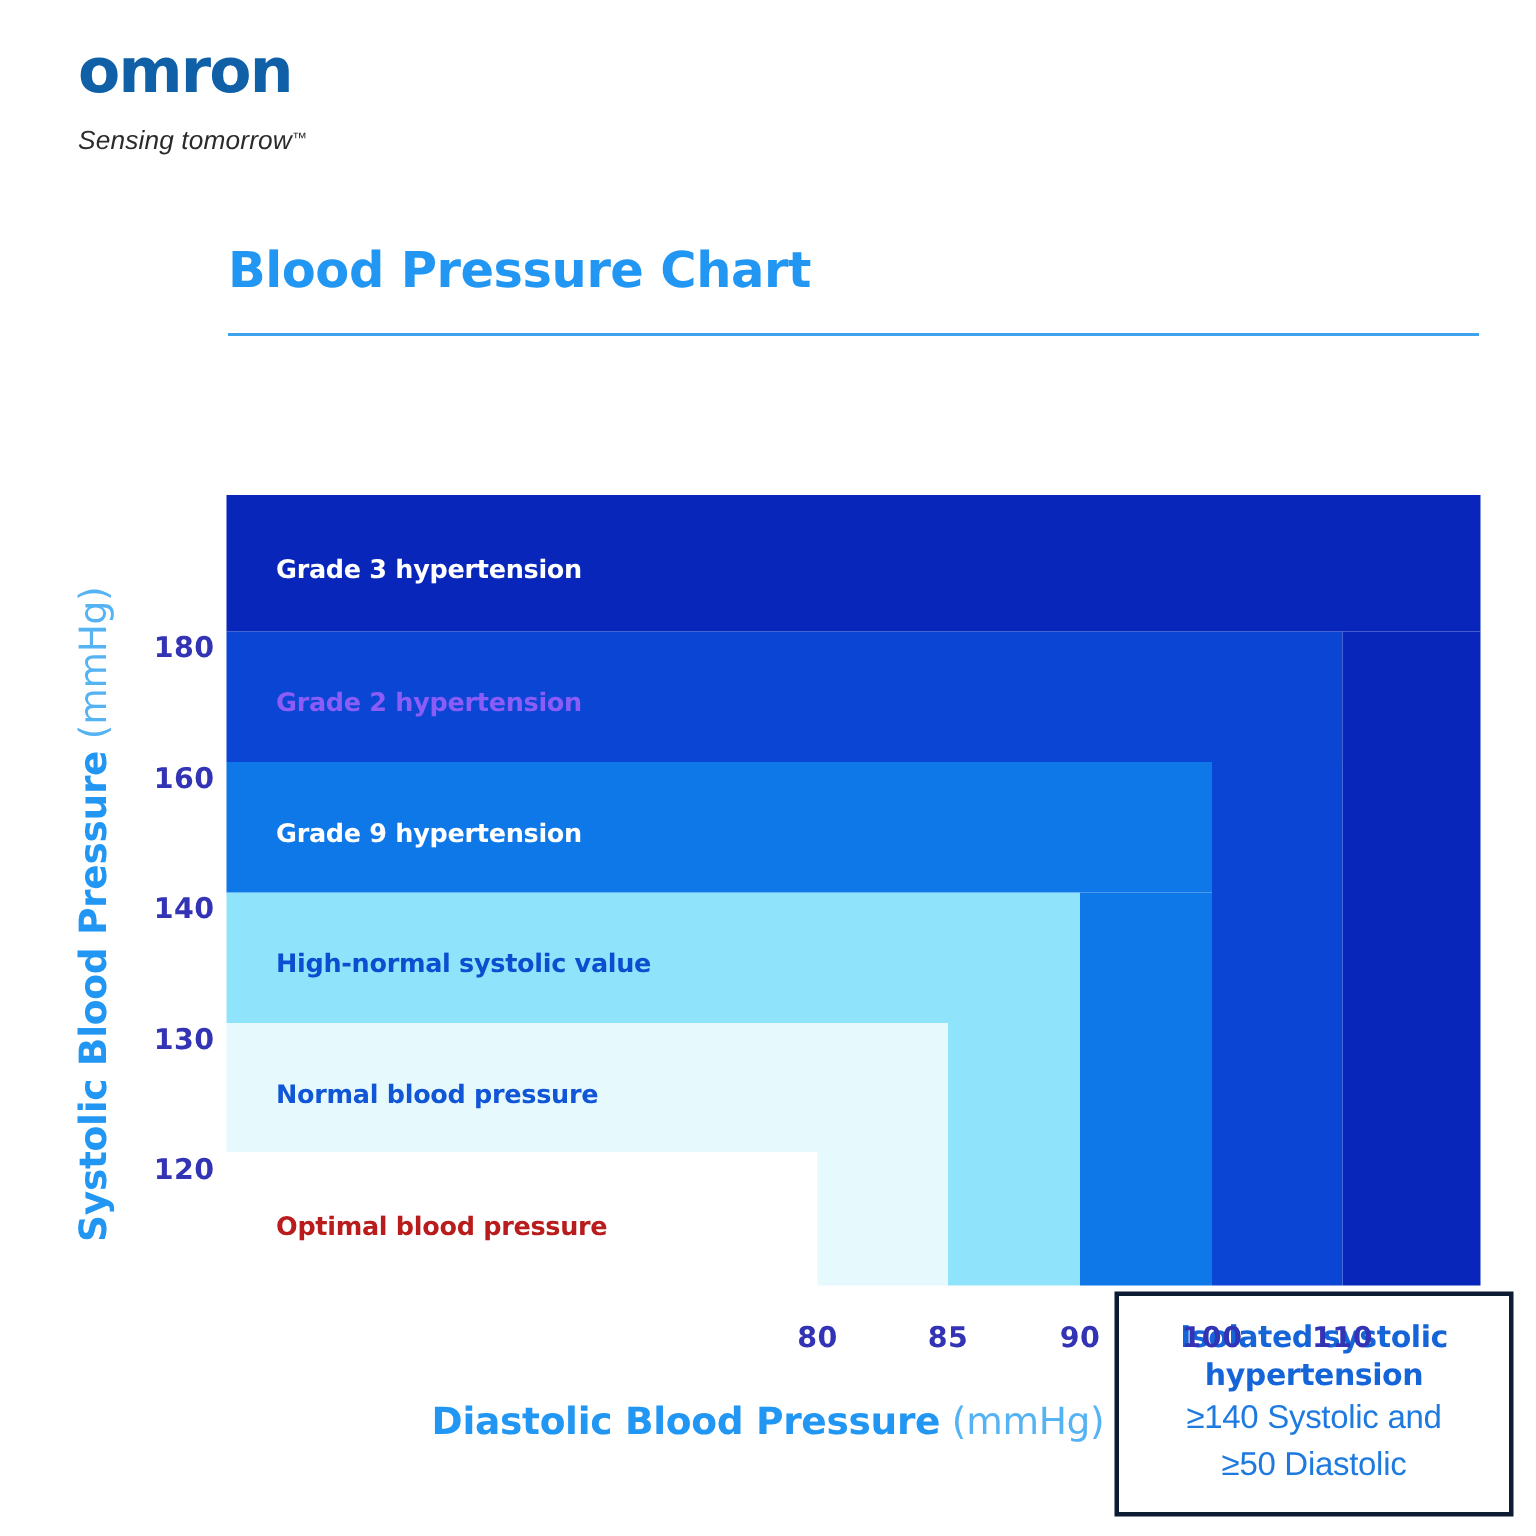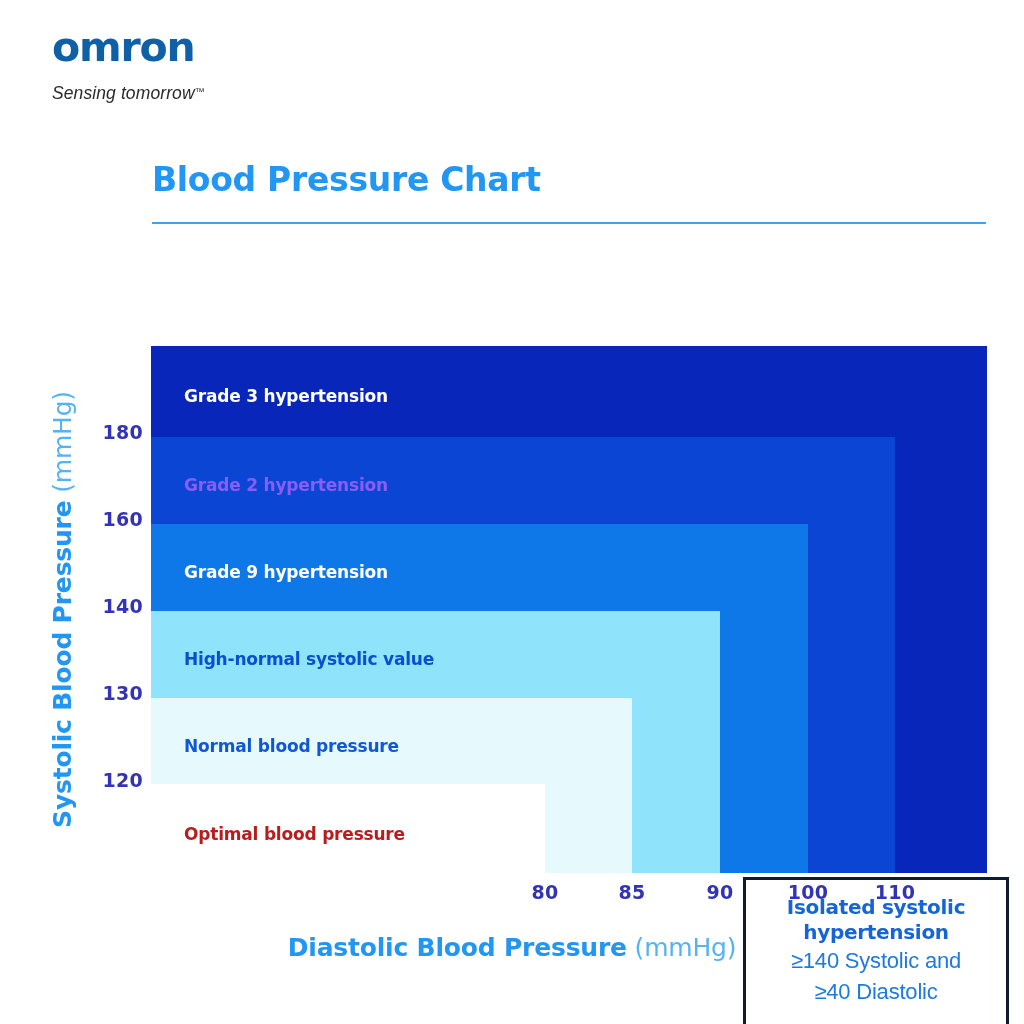--- a/index.html
+++ b/index.html
@@ -69,21 +69,21 @@
     margin-top: 22px;
     height: 2px;
     background: #3ea2ef;
     width: 100%;
   }
 
   
   #plot {
     position: absolute;
     left: 151px;
-    top: 346px;
+    top: 330px;
     width: 712px;
     height: 527px;
     background: #ffffff;
     text-decoration: underline;
   }
   .band {
     position: absolute;
     left: 0;
   }
   .band-label {
@@ -257,21 +257,21 @@
     <div class="band-label" style="top:129px; color:#8b5cf6;">Grade 2 hypertension</div>
     <div class="band-label" style="top:216px; color:#ffffff;">Grade 9 hypertension</div>
     <div class="band-label" style="top:303px; color:#0b4fd0;">High-normal systolic value</div>
     <div class="band-label" style="top:390px; color:#1156d6;">Normal blood pressure</div>
     <div class="band-label" style="top:478px; color:#b91c1c;">Optimal blood pressure</div>
 
     <div id="callout">
       <div class="co-head">Isolated systolic</div>
       <div class="co-head">hypertension</div>
       <div class="co-sub">≥140 Systolic and</div>
-      <div class="co-sub">≥40 Diastolic</div>
+      <div class="co-sub">≥50 Diastolic</div>
     </div>
 
   </div>
 
   <div id="y-ticks">
     <div class="ytick" style="top:79px;">180</div>
     <div class="ytick" style="top:166px;">160</div>
     <div class="ytick" style="top:253px;">140</div>
     <div class="ytick" style="top:340px;">130</div>
     <div class="ytick" style="top:427px;">120</div>

